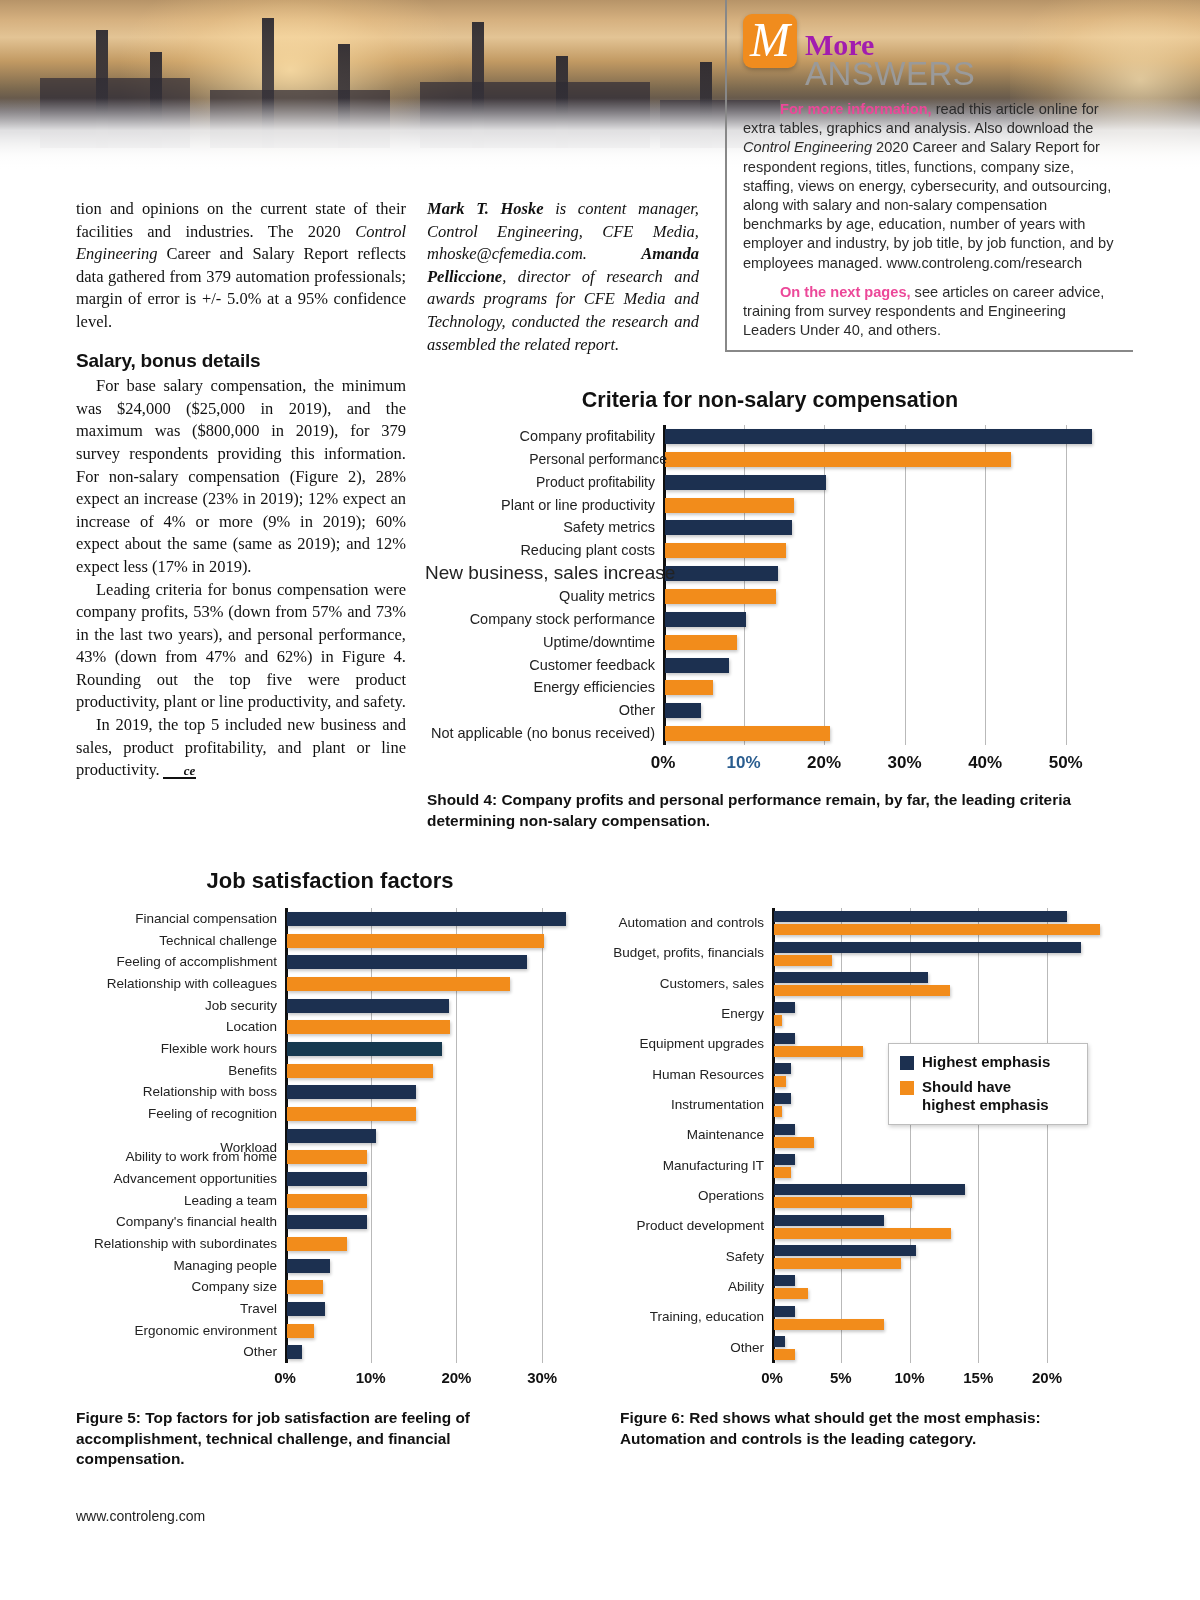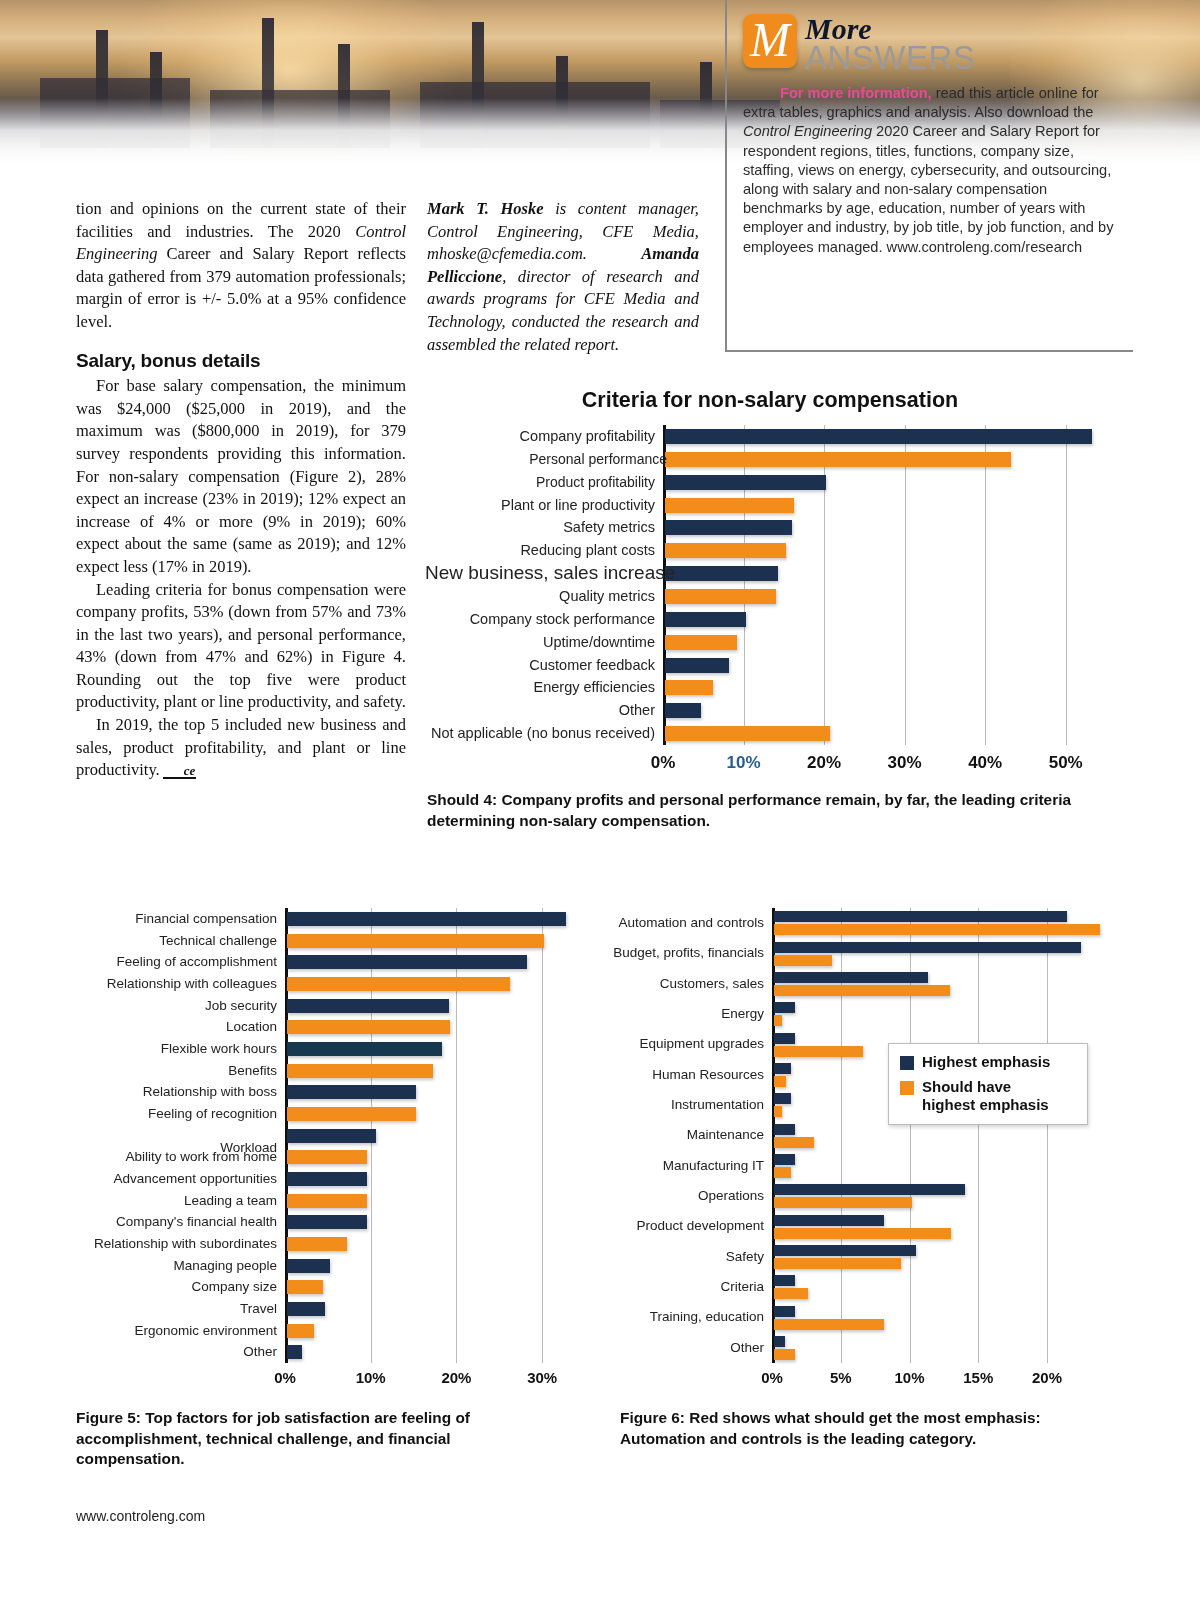--- a/index.html
+++ b/index.html
@@ -60,22 +60,22 @@
   .m-badge {
     width:54px; height:54px; border-radius:9px;
     background:#F08C1E;
     color:#fff; font-family:"Liberation Serif", serif;
     font-size:48px; font-style:italic; font-weight:400;
     line-height:52px; text-align:center;
     box-shadow:0 2px 4px rgba(0,0,0,0.25);
   }
   .more-word {
     font-family:"Liberation Serif", serif;
-    font-style:italic; font-weight:700; font-size:30px;
-    line-height:26px; color:#0f172a; margin-top:2px;
+    font-weight:700; font-size:30px;
+    line-height:26px; color:#a21caf; margin-top:18px;
   }
   .answers-word {
     font-family:"Liberation Sans", sans-serif;
     font-weight:400; font-size:33px; letter-spacing:0.5px;
     line-height:32px; color:#9a9a9a;
   }
   .more-box p {
     margin:0 0 10px 0;
     font-size:14.6px; line-height:19.2px; color:#2b2b2b;
   }
@@ -203,20 +203,21 @@
 
 <div class="more-box">
   <div class="more-logo-row">
     <div class="m-badge">M</div>
     <div>
       <div class="more-word">More</div>
       <div class="answers-word">ANSWERS</div>
     </div>
   </div>
   <p><b>For more information,</b><span> read this article online for extra tables, graphics and analysis. Also download the </span><i>Control Engineering</i><span> 2020 Career and Salary Report for respondent regions, titles, functions, company size, staffing, views on energy, cybersecurity, and outsourcing, along with salary and non-salary compensation benchmarks by age, education, number of years with employer and industry, by job title, by job function, and by employees managed. www.controleng.com/research</span></p>
+  <p><b>On the next pages,</b><span> see articles on career advice, training from survey respondents and Engineering Leaders Under 40, and others.</span></p>
 </div>
 
 <div class="col" id="col-left">
   <p class="noind"><span>tion and opinions on the current state of their facilities and industries. The 2020 </span><i>Control Engineering</i><span> Career and Salary Report reflects data gathered from 379 automation professionals; margin of error is +/- 5.0% at a 95% confidence level.</span></p>
   <h3>Salary, bonus details</h3>
   <p>For base salary compensation, the minimum was $24,000 ($25,000 in 2019), and the maximum was ($800,000 in 2019), for 379 survey respondents providing this information. For non-salary compensation (Figure 2), 28% expect an increase (23% in 2019); 12% expect an increase of 4% or more (9% in 2019); 60% expect about the same (same as 2019); and 12% expect less (17% in 2019).</p>
   <p>Leading criteria for bonus compensation were company profits, 53% (down from 57% and 73% in the last two years), and personal performance, 43% (down from 47% and 62%) in Figure 4. Rounding out the top five were product productivity, plant or line productivity, and safety.</p>
   <p><span>In 2019, the top 5 included new business and sales, product profitability, and plant or line productivity.</span><span class="ce-mark">ce</span></p>
 </div>
 
@@ -265,20 +266,21 @@
       <div class="xtick hl" style="left: 40.5455px; width: 80px; top: 328px; font-size: 17px;">10%</div>
       <div class="xtick" style="left: 121.091px; width: 80px; top: 328px; font-size: 17px;">20%</div>
       <div class="xtick" style="left: 201.636px; width: 80px; top: 328px; font-size: 17px;">30%</div>
       <div class="xtick" style="left: 282.182px; width: 80px; top: 328px; font-size: 17px;">40%</div>
       <div class="xtick" style="left: 362.727px; width: 80px; top: 328px; font-size: 17px;">50%</div>
     </div>
 </div>
 <div class="caption" style="left:427px; top:790px; width:670px;">Should 4: Company profits and personal performance remain, by far, the leading criteria determining non-salary compensation.</div>
 
 <div class="chart" id="fig5" style="left:70px; top:868px; width:520px; height:520px;">
+  <div class="chart-title" style="font-size:22px;">Job satisfaction factors</div>
   <div class="plot" id="fig5-plot" style="position:absolute; left:215px; top:40px; width:300px; height:455px;">
     <div class="axis-line"></div>
   <div class="gridline" style="left: 85.7143px;"></div>
       <div class="gridline" style="left: 171.429px;"></div>
       <div class="gridline" style="left: 257.143px;"></div>
       <div class="bar navy" style="left: 2px; width: 278.571px; height: 14px; top: 3.83333px;"></div>
       <div class="rowlabel" style="font-size: 13.5px; line-height: 21.6667px; height: 21.6667px; top: 0px; right: 308px; width: 210px;">Financial compensation</div>
       <div class="bar orange" style="left: 2px; width: 257.143px; height: 14px; top: 25.5px;"></div>
       <div class="rowlabel" style="font-size: 13.5px; line-height: 21.6667px; height: 21.6667px; top: 21.6667px; right: 308px; width: 210px;">Technical challenge</div>
       <div class="bar navy" style="left: 2px; width: 240px; height: 14px; top: 47.1667px;"></div>
@@ -365,21 +367,21 @@
       <div class="bar" style="background: rgb(242, 140, 27); left: 2px; width: 137.5px; height: 11px; top: 289.167px;"></div>
       <div class="rowlabel" style="font-size: 13.5px; line-height: 30.3333px; height: 30.3333px; top: 273px; right: 338px; width: 170px;">Operations</div>
       <div class="bar" style="background: rgb(28, 48, 80); left: 2px; width: 110px; height: 11px; top: 306.5px;"></div>
       <div class="bar" style="background: rgb(242, 140, 27); left: 2px; width: 177.375px; height: 11px; top: 319.5px;"></div>
       <div class="rowlabel" style="font-size: 13.5px; line-height: 30.3333px; height: 30.3333px; top: 303.333px; right: 338px; width: 170px;">Product development</div>
       <div class="bar" style="background: rgb(28, 48, 80); left: 2px; width: 141.625px; height: 11px; top: 336.833px;"></div>
       <div class="bar" style="background: rgb(242, 140, 27); left: 2px; width: 126.5px; height: 11px; top: 349.833px;"></div>
       <div class="rowlabel" style="font-size: 13.5px; line-height: 30.3333px; height: 30.3333px; top: 333.667px; right: 338px; width: 170px;">Safety</div>
       <div class="bar" style="background: rgb(28, 48, 80); left: 2px; width: 20.625px; height: 11px; top: 367.167px;"></div>
       <div class="bar" style="background: rgb(242, 140, 27); left: 2px; width: 34.375px; height: 11px; top: 380.167px;"></div>
-      <div class="rowlabel" style="font-size: 13.5px; line-height: 30.3333px; height: 30.3333px; top: 364px; right: 338px; width: 170px;">Criteria</div>
+      <div class="rowlabel" style="font-size: 13.5px; line-height: 30.3333px; height: 30.3333px; top: 364px; right: 338px; width: 170px;">Ability</div>
       <div class="bar" style="background: rgb(28, 48, 80); left: 2px; width: 20.625px; height: 11px; top: 397.5px;"></div>
       <div class="bar" style="background: rgb(242, 140, 27); left: 2px; width: 110px; height: 11px; top: 410.5px;"></div>
       <div class="rowlabel" style="font-size: 13.5px; line-height: 30.3333px; height: 30.3333px; top: 394.333px; right: 338px; width: 170px;">Training, education</div>
       <div class="bar" style="background: rgb(28, 48, 80); left: 2px; width: 11px; height: 11px; top: 427.833px;"></div>
       <div class="bar" style="background: rgb(242, 140, 27); left: 2px; width: 20.625px; height: 11px; top: 440.833px;"></div>
       <div class="rowlabel" style="font-size: 13.5px; line-height: 30.3333px; height: 30.3333px; top: 424.667px; right: 338px; width: 170px;">Other</div>
       <div class="xtick" style="left: -40px; width: 80px; top: 461px; font-size: 15px;">0%</div>
       <div class="xtick" style="left: 28.75px; width: 80px; top: 461px; font-size: 15px;">5%</div>
       <div class="xtick" style="left: 97.5px; width: 80px; top: 461px; font-size: 15px;">10%</div>
       <div class="xtick" style="left: 166.25px; width: 80px; top: 461px; font-size: 15px;">15%</div>

